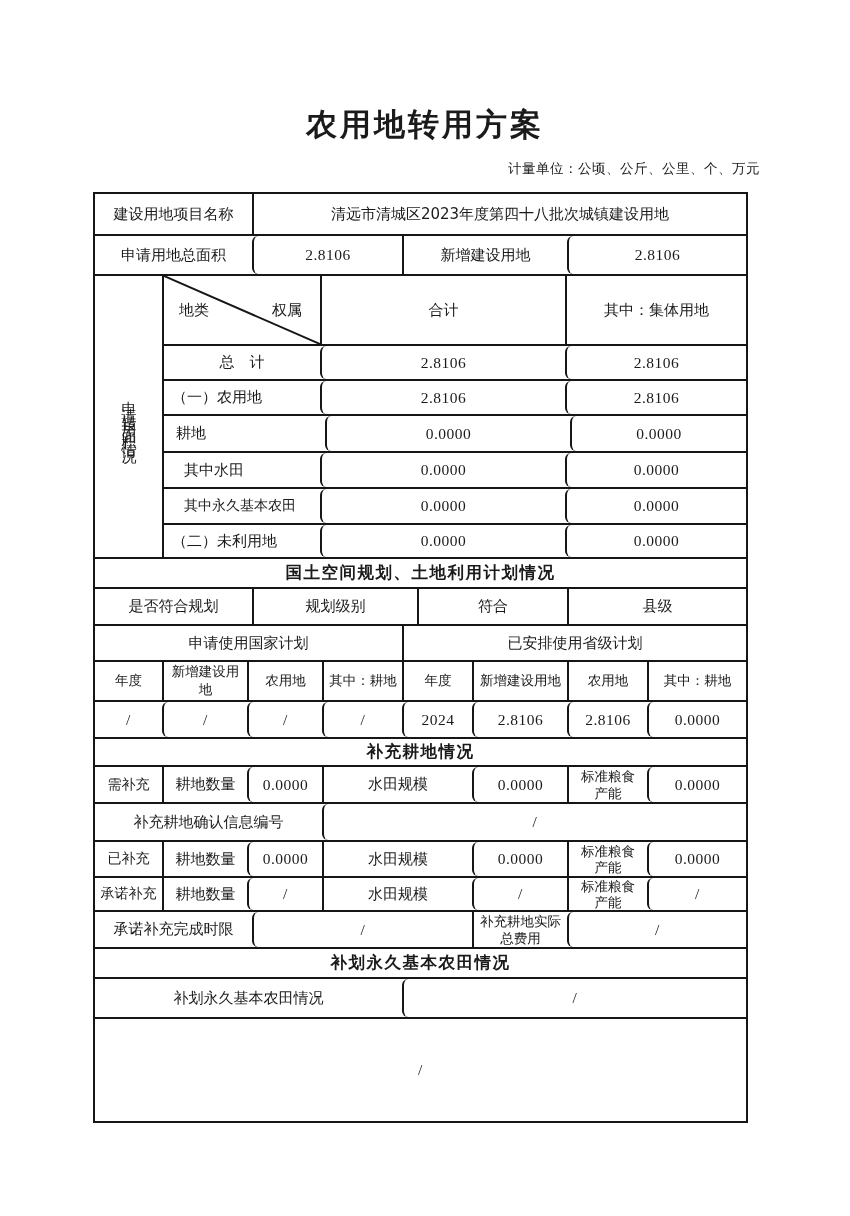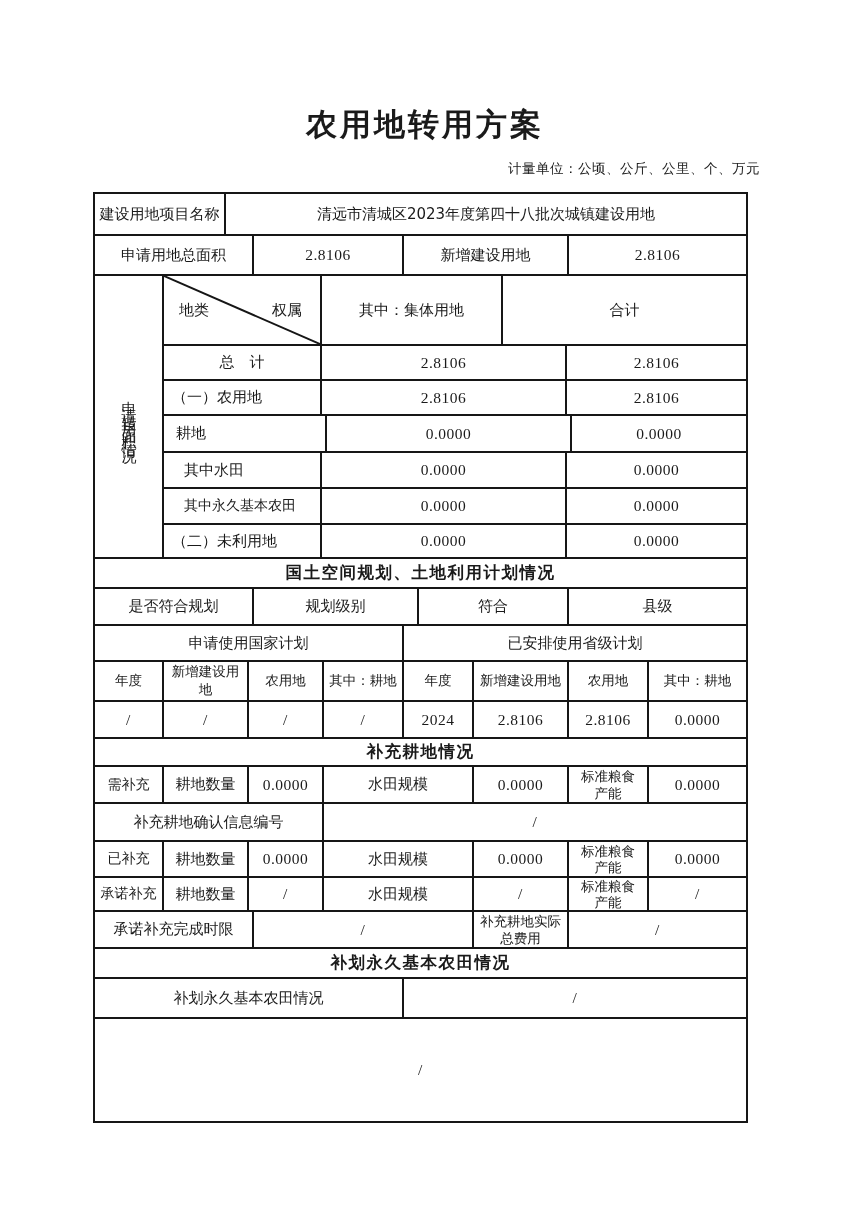--- a/index.html
+++ b/index.html
@@ -27,21 +27,21 @@
     box-sizing:border-box; border-left:2px solid #161616;
     display:flex; align-items:center; justify-content:center;
     text-align:center; padding:1px 3px; overflow:hidden;
   }
   .row > .c:first-child { border-left:none; }
   .fx { flex:1; }
   .stack { flex:1; display:flex; flex-direction:column; }
   .srow { display:flex; border-top:2px solid #161616; box-sizing:border-box; flex-shrink:0; }
   .stack > .srow:first-child { border-top:none; }
   .srow > .c { border-left:2px solid #161616; }
-  .num { font-family:"Liberation Serif","DejaVu Serif",serif; font-size:15.5px; letter-spacing:0.5px; }
+  .num { font-family:"Liberation Serif","DejaVu Serif",serif; font-size:15.5px; letter-spacing:0.5px;border-radius:6px; }
   .sec { font-weight:bold; font-size:16.5px; letter-spacing:1.5px; }
   .sm { font-size:13.5px; }
   .f14 { font-size:14px; }
   .tl { justify-content:flex-start; text-align:left; }
   .pl8 { padding-left:8px; } .pl12 { padding-left:12px; } .pl20 { padding-left:20px; }
   .vcell span {
     writing-mode:vertical-rl; text-orientation:upright;
     letter-spacing:7px; font-size:15px; line-height:1;
   }
   .diag { position:relative; }
@@ -55,21 +55,21 @@
 </style>
 </head>
 <body>
 
 <div class="page-title">农用地转用方案</div>
 <div class="units-note">计量单位：公顷、公斤、公里、个、万元</div>
 
 <div class="tbl">
 
   <div class="row h40">
-    <div class="c" style="width:129px">建设用地项目名称</div>
+    <div class="c" style="width:157px">建设用地项目名称</div>
     <div class="c fx">清远市清城区2023年度第四十八批次城镇建设用地</div>
   </div>
 
   <div class="row h40">
     <div class="c" style="width:157px">申请用地总面积</div>
     <div class="c num" style="width:150px">2.8106</div>
     <div class="c" style="width:165px">新增建设用地</div>
     <div class="c num fx">2.8106</div>
   </div>
 
@@ -79,22 +79,22 @@
     </div>
     <div class="stack">
       <div class="srow h68">
         <div class="c diag" style="width:158px">
           <svg viewBox="0 0 100 100" preserveAspectRatio="none">
             <line x1="0" y1="0" x2="100" y2="100" stroke="#161616" stroke-width="2" vector-effect="non-scaling-stroke"></line>
           </svg>
           <span class="bl">地类</span>
           <span class="tr">权属</span>
         </div>
+        <div class="c" style="width:245px">合计</div>
         <div class="c fx">其中：集体用地</div>
-        <div class="c" style="width:245px">合计</div>
       </div>
       <div class="srow h35">
         <div class="c" style="width:158px">总　计</div>
         <div class="c num" style="width:245px">2.8106</div>
         <div class="c num fx">2.8106</div>
       </div>
       <div class="srow h35">
         <div class="c tl pl8" style="width:158px">（一）农用地</div>
         <div class="c num" style="width:245px">2.8106</div>
         <div class="c num fx">2.8106</div>

